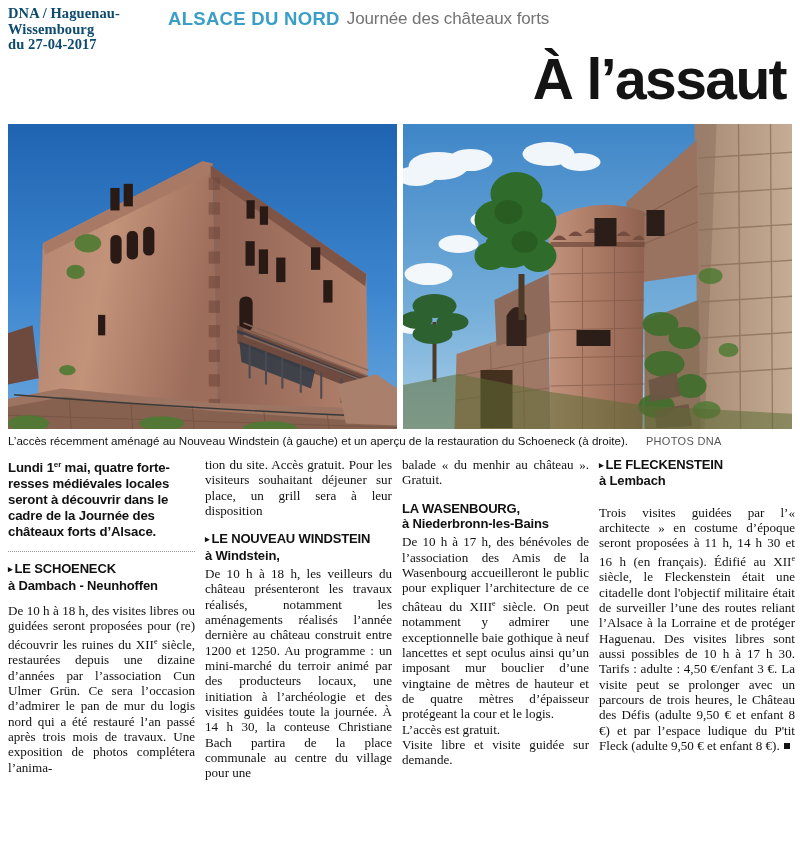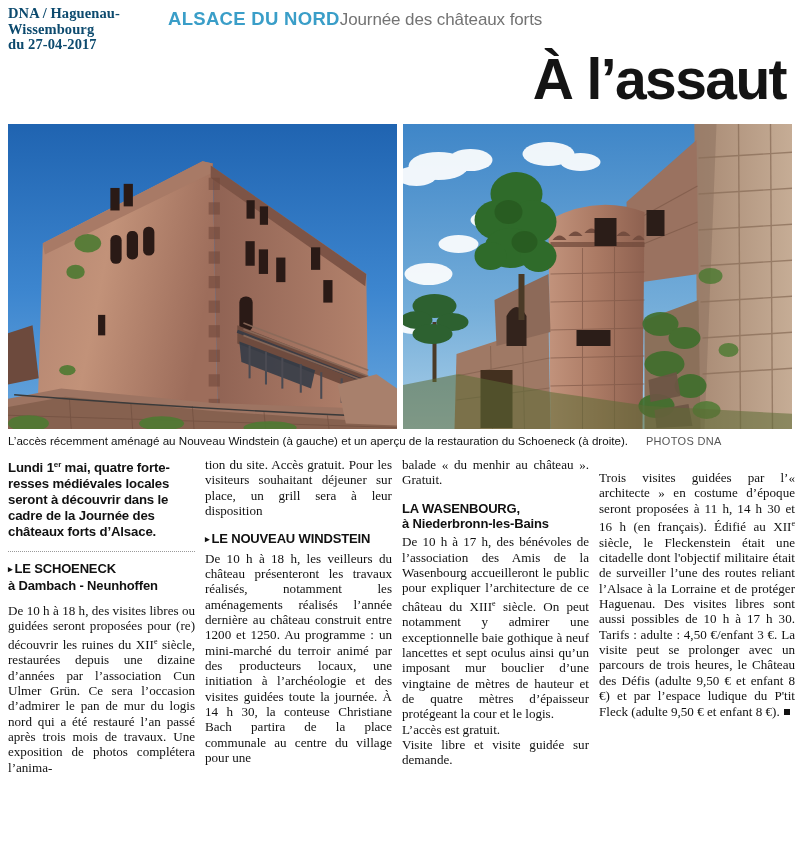--- a/index.html
+++ b/index.html
@@ -12,21 +12,21 @@
 
   
   .masthead-row{display:flex;align-items:flex-start;height:48px;}
   .paper-id{
     width:160px;flex:0 0 160px;
     font-family:"Liberation Serif",serif;font-weight:bold;
     font-size:14.5px;line-height:15.5px;color:#0c4a6e;
     letter-spacing:.1px;
   }
   .paper-id .date{display:block;}
-  .kicker-row{padding-top:2px;display:flex;align-items:flex-end;}
+  .kicker-row{padding-top:2px;display:flex;align-items:center;gap:7px;}
   .kicker{
     font-family:"Liberation Sans",sans-serif;font-weight:bold;
     font-size:18.5px;letter-spacing:.3px;color:#3a9ec8;
   }
   .kicker-sub{
     font-family:"Liberation Sans",sans-serif;font-weight:normal;
     font-size:17px;color:#737373;letter-spacing:-.1px;
   }
 
   
@@ -381,20 +381,21 @@
       </div>
     </div>
 
     <div class="col">
       <div class="body">
         <p>tion du site. Accès gratuit. Pour les visiteurs souhaitant déjeuner sur place, un grill sera à leur disposition</p>
       </div>
       <div class="gap-md"></div>
       <div class="subhead">
         <span class="tri">▸</span><span>LE NOUVEAU WINDSTEIN</span>
+        <span class="place">à Windstein,</span>
       </div>
       <div class="body">
         <p>De 10 h à 18 h, les veilleurs du château présenteront les travaux réalisés, notamment les aménagements réalisés l’année dernière au château construit entre 1200 et 1250. Au programme : un mini-marché du terroir animé par des producteurs locaux, une initiation à l’archéologie et des visites guidées toute la journée. À 14 h 30, la conteuse Christiane Bach partira de la place communale au centre du village pour une</p>
       </div>
     </div>
 
     <div class="col">
       <div class="body">
         <p>balade « du menhir au château ». Gratuit.</p>
       </div>
@@ -404,20 +405,24 @@
         <span class="place">à Niederbronn-les-Bains</span>
       </div>
       <div class="body">
         <p>De 10 h à 17 h, des bénévoles de l’association des Amis de la Wasenbourg accueilleront le public pour expliquer l’architecture de ce château du XIII<sup>e</sup> siècle. On peut notamment y admirer une exceptionnelle baie gothique à neuf lancettes et sept oculus ainsi qu’un imposant mur bouclier d’une vingtaine de mètres de hauteur et de quatre mètres d’épaisseur protégeant la cour et le logis.</p>
         <p>L’accès est gratuit.</p>
         <p>Visite libre et visite guidée sur demande.</p>
       </div>
     </div>
 
     <div class="col">
+      <div class="subhead">
+        <span class="tri">▸</span><span>LE FLECKENSTEIN</span>
+        <span class="place">à Lembach</span>
+      </div>
       <div class="gap-md"></div>
       <div class="body">
         <p><span>Trois visites guidées par l’« architecte » en costume d’époque seront proposées à 11 h, 14 h 30 et 16 h (en français). Édifié au XII<sup>e</sup> siècle, le Fleckenstein était une citadelle dont l'objectif militaire était de surveiller l’une des routes reliant l’Alsace à la Lorraine et de protéger Haguenau. Des visites libres sont aussi possibles de 10 h à 17 h 30. Tarifs : adulte : 4,50 €/enfant 3 €. La visite peut se prolonger avec un parcours de trois heures, le Château des Défis (adulte 9,50 € et enfant 8 €) et par l’espace ludique du P'tit Fleck (adulte 9,50 € et enfant 8 €).</span><span class="endmark"></span></p>
       </div>
     </div>
 
   </div>
 </div>
 
 </body></html>

